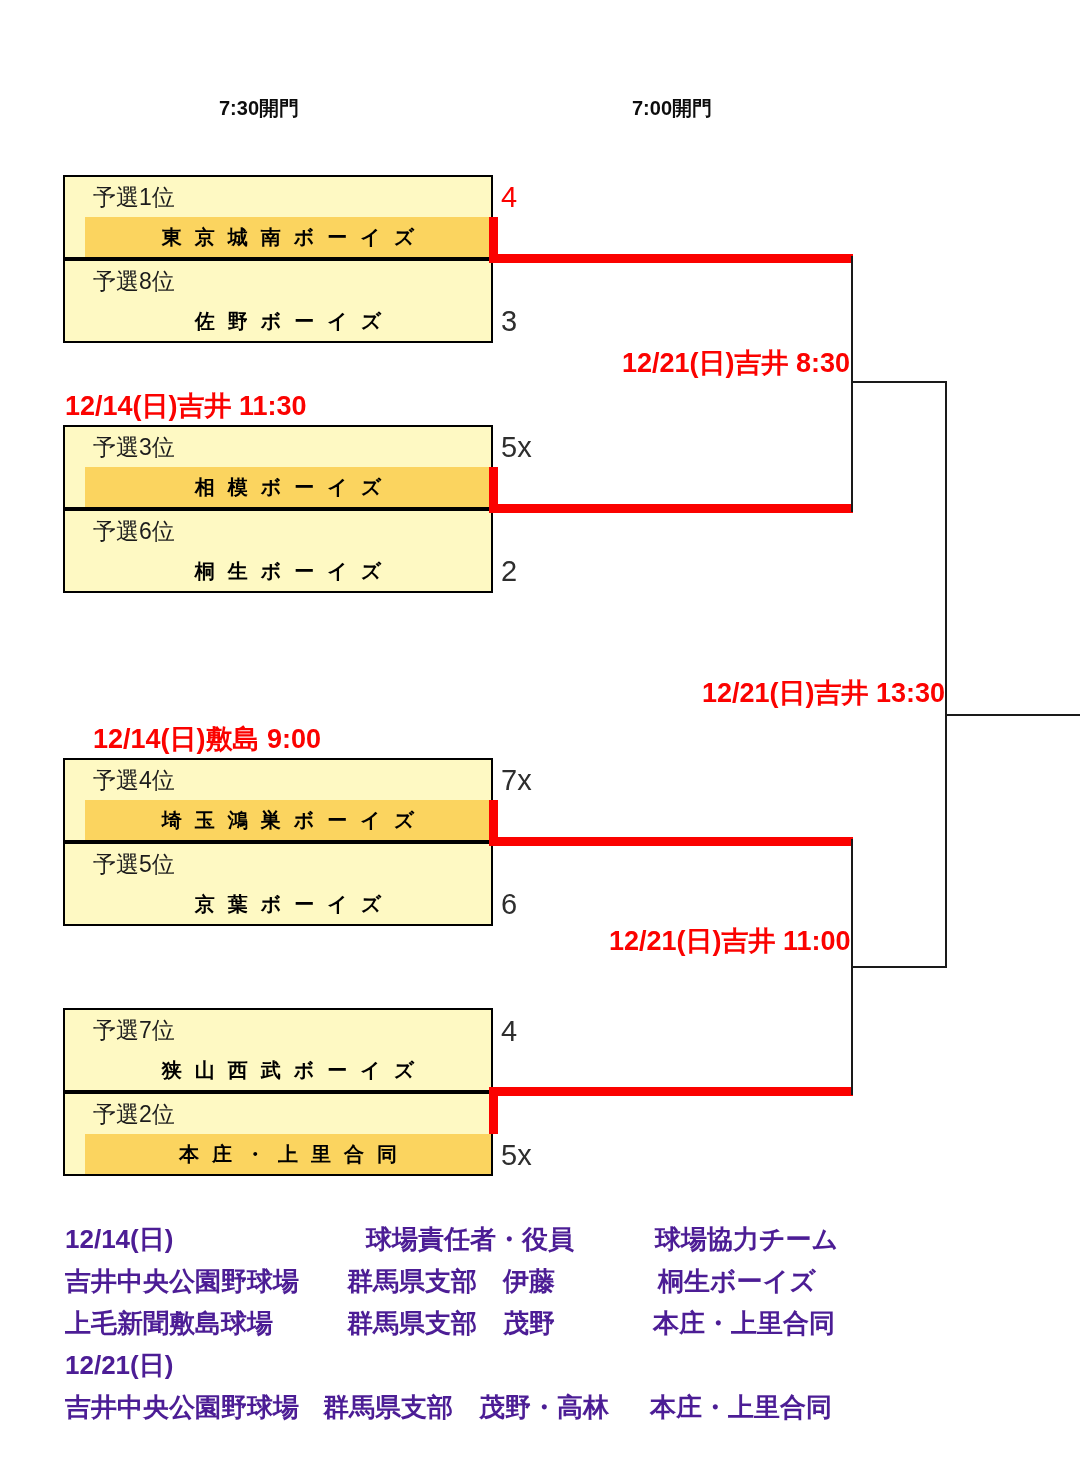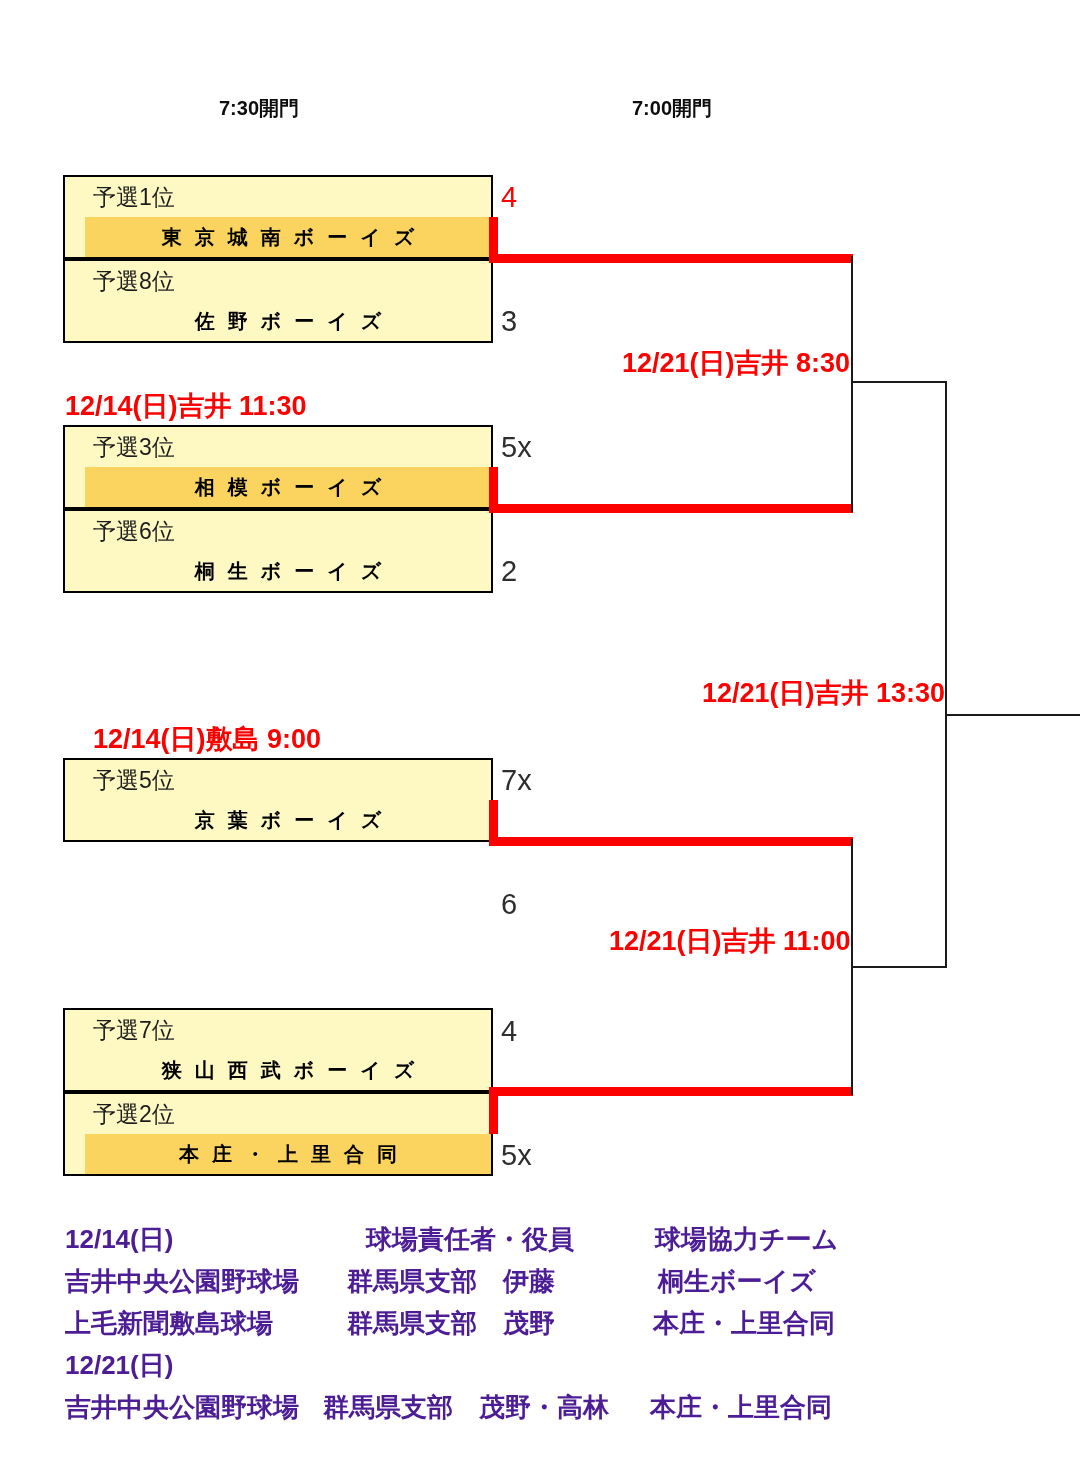--- a/index.html
+++ b/index.html
@@ -67,20 +67,24 @@
     <div class="tbox">
       <div class="row seed">予選6位</div>
       <div class="row team">桐生ボーイズ</div>
     </div>
   </div>
   <div class="score" style="top:426px;">5x</div>
   <div class="score" style="top:550px;">2</div>
 
   <div class="pair" style="top:758px;">
     <div class="tbox">
+      <div class="row seed">予選4位</div>
+      <div class="row team winner">埼玉鴻巣ボーイズ</div>
+    </div>
+    <div class="tbox">
       <div class="row seed">予選5位</div>
       <div class="row team">京葉ボーイズ</div>
     </div>
   </div>
   <div class="score" style="top:759px;">7x</div>
   <div class="score" style="top:883px;">6</div>
 
   <div class="pair" style="top:1008px;">
     <div class="tbox">
       <div class="row seed">予選7位</div>

